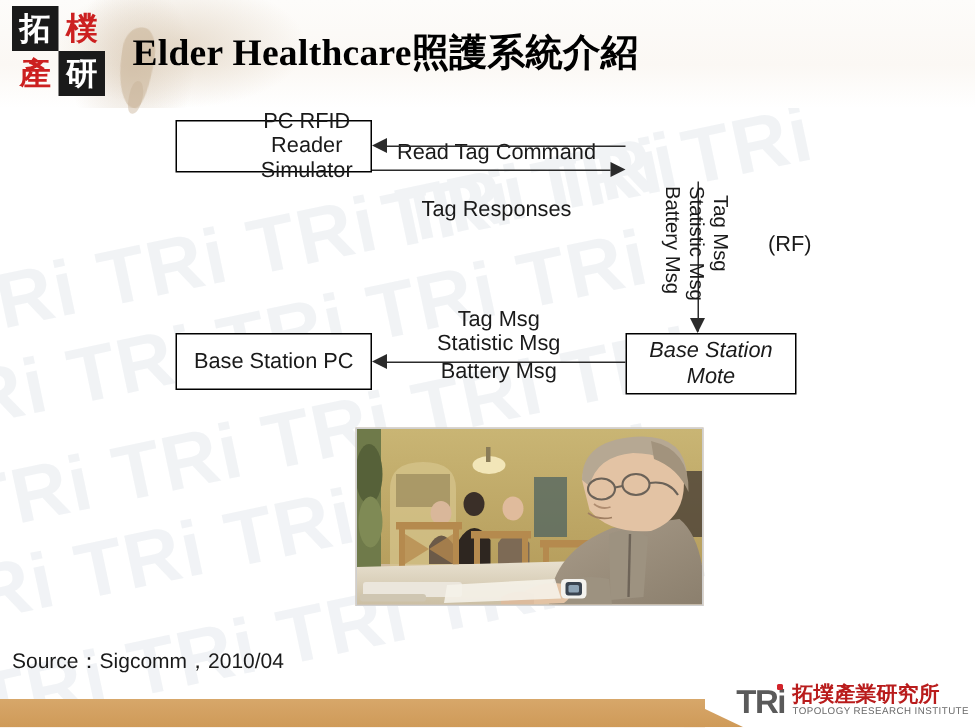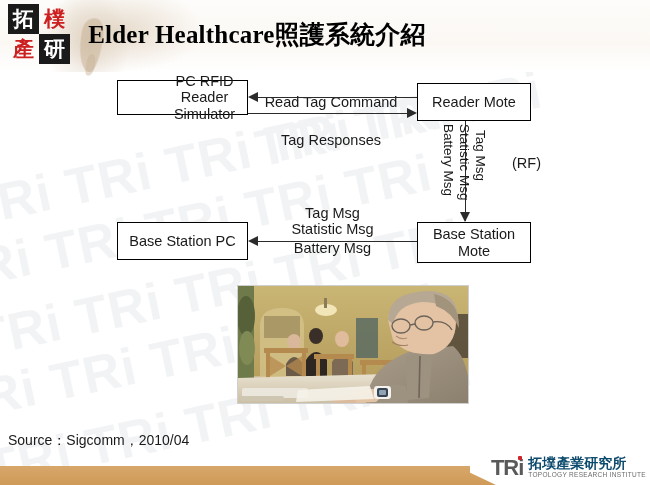--- a/index.html
+++ b/index.html
@@ -49,21 +49,21 @@
      font-weight:700;font-size:25px;color:#000000;letter-spacing:.2px;}
 
   
   .diagram{position:absolute;left:0;top:0;width:650px;height:485px;z-index:3;}
   .node{position:absolute;border:1.6px solid #000;background:#fff;
         display:flex;align-items:center;justify-content:center;text-align:center;
         font-size:14.5px;color:#1a1a1a;line-height:1.12;box-sizing:border-box;}
   #node-pc-sim      {left:117px;top:80px; width:131px;height:35px;padding-left:44px;}
   #node-reader-mote {left:417px;top:83px; width:114px;height:38px;}
   #node-base-pc     {left:117px;top:222px;width:131px;height:38px;}
-  #node-base-mote   {left:417px;top:222px;width:114px;height:41px;}
+  #node-base-mote   {left:417px;top:222px;width:114px;height:41px;font-style:italic;}
 
   .hline{position:absolute;height:0;border-top:1.6px solid #2b2b2b;}
   .vline{position:absolute;width:0;border-left:1.6px solid #2b2b2b;}
   .arrow-l,.arrow-r,.arrow-d{position:absolute;width:0;height:0;}
   .arrow-l{border-top:5px solid transparent;border-bottom:5px solid transparent;border-right:10px solid #2b2b2b;}
   .arrow-r{border-top:5px solid transparent;border-bottom:5px solid transparent;border-left:10px solid #2b2b2b;}
   .arrow-d{border-left:5px solid transparent;border-right:5px solid transparent;border-top:10px solid #2b2b2b;}
 
   .edge-label{position:absolute;font-size:14.5px;color:#1a1a1a;white-space:nowrap;line-height:1.12;text-align:center;}
   .vlabel{position:absolute;font-size:13.5px;color:#1a1a1a;white-space:nowrap;
@@ -82,21 +82,21 @@
      border-radius:0 0 0 0;}
   .foot-bar:after{content:"";position:absolute;right:-26px;top:0;width:40px;height:19px;
      background:linear-gradient(180deg,#d7a76a 0%, #cf9a58 100%);
      clip-path:polygon(0 0,100% 100%,0 100%);}
   .foot-txt{position:absolute;left:7px;top:2px;font-size:11px;color:#ffe37a;letter-spacing:.5px;
      font-family:"DejaVu Sans",sans-serif;}
   .tri-logo{position:absolute;right:4px;top:-10px;display:flex;align-items:flex-end;gap:5px;}
   .tri-mark{position:relative;font-family:"Liberation Sans",sans-serif;font-weight:700;
      font-size:22px;color:#5a5a5a;letter-spacing:-1px;line-height:1;}
   .tri-dot{position:absolute;right:1px;top:-1px;width:4px;height:4px;background:#d2232a;border-radius:1px;}
-  .tri-cn{font-family:"DejaVu Sans",sans-serif;font-weight:700;font-size:14px;color:#0c4a6e;line-height:1;}
+  .tri-cn{font-family:"DejaVu Sans",sans-serif;font-weight:700;font-size:14px;color:#b91c1c;line-height:1;}
   .tri-en{font-family:"Liberation Sans",sans-serif;font-size:6.5px;color:#6a6a6a;letter-spacing:.3px;line-height:1;margin-top:2px;}
   .tri-col{display:flex;flex-direction:column;}
 </style>
 </head>
 <body>
 
 <div id="slide">
 
   <div class="watermark">
     <div class="wm-row" style="left:-40px;top:180px;"><span>TRi</span>&nbsp;<span>TRi</span>&nbsp;<span>TRi</span>&nbsp;<span>TRi</span>&nbsp;<span>TRi</span></div>
@@ -118,21 +118,20 @@
       <div class="logo-cell lc-bl">產</div>
       <div class="logo-cell lc-br">研</div>
     </div>
 
     <div class="title">Elder Healthcare照護系統介紹</div>
   </div>
 
   <div class="diagram">
 
     <div class="node" id="node-pc-sim">PC RFID Reader Simulator</div>
-    <div class="node" id="node-reader-mote">Reader Mote</div>
     <div class="node" id="node-base-pc">Base Station PC</div>
     <div class="node" id="node-base-mote">Base Station Mote</div>
 
     <div class="edge-label" style="left:252px;top:78px;width:158px;margin-top:16px;">Read Tag Command</div>
     <div class="hline" style="left:258px;top:97px;width:159px;"></div>
     <div class="arrow-l" style="left:248px;top:92px;"></div>
 
     <div class="hline" style="left:248px;top:113px;width:159px;"></div>
     <div class="arrow-r" style="left:407px;top:108px;"></div>
     <div class="edge-label" style="left:252px;top:132px;width:158px;">Tag Responses</div>

